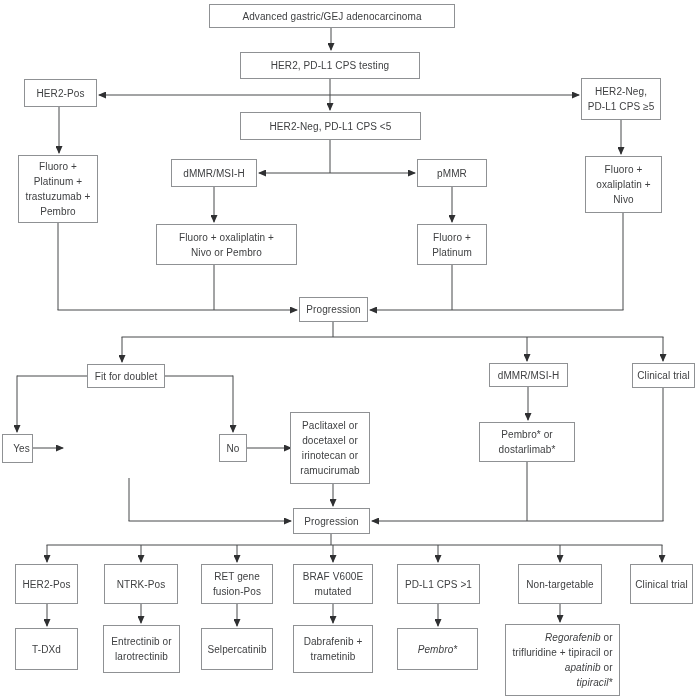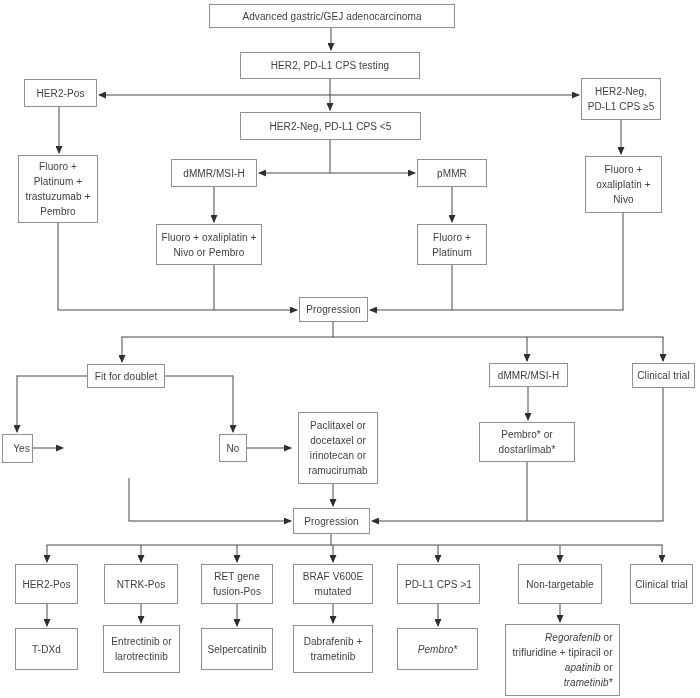--- a/index.html
+++ b/index.html
@@ -130,33 +130,33 @@
 
   <div class="node" style="left:18px;  top:155px; width:80px;  height:68px;">Fluoro +
 Platinum +
 trastuzumab +
 Pembro</div>
   <div class="node" style="left:171px; top:159px; width:86px;  height:28px;">dMMR/MSI-H</div>
   <div class="node" style="left:417px; top:159px; width:70px;  height:28px;">pMMR</div>
   <div class="node" style="left:585px; top:156px; width:77px;  height:57px;">Fluoro +
 oxaliplatin +
 Nivo</div>
-  <div class="node" style="left:156px; top:224px; width:106px; height:41px;">Fluoro + oxaliplatin +
+  <div class="node" style="left:156px; top:224px; width:141px; height:41px;">Fluoro + oxaliplatin +
 Nivo or Pembro</div>
   <div class="node" style="left:417px; top:224px; width:70px;  height:41px;">Fluoro +
 Platinum</div>
 
   <div class="node" style="left:299px; top:297px; width:69px; height:25px;">Progression</div>
 
   <div class="node" style="left:87px;  top:364px; width:78px; height:24px;">Fit for doublet</div>
   <div class="node" style="left:489px; top:363px; width:79px; height:24px;">dMMR/MSI-H</div>
   <div class="node" style="left:632px; top:363px; width:63px; height:25px;">Clinical trial</div>
   <div class="node" style="left:2px;   top:434px; width:31px; height:29px;padding-left:8px;">Yes</div>
   <div class="node" style="left:219px; top:434px; width:28px; height:28px;">No</div>
-  <div class="node" style="left:298px; top:412px; width:80px;  height:72px;">Paclitaxel or
+  <div class="node" style="left:290px; top:412px; width:80px;  height:72px;">Paclitaxel or
 docetaxel or
 irinotecan or
 ramucirumab</div>
   <div class="node" style="left:479px; top:422px; width:96px;  height:40px;">Pembro* or
 dostarlimab*</div>
 
   <div class="node" style="left:293px; top:508px; width:77px; height:26px;">Progression</div>
 
   <div class="node" style="left:15px;  top:564px; width:63px; height:40px;">HER2-Pos</div>
   <div class="node" style="left:104px; top:564px; width:74px; height:40px;">NTRK-Pos</div>
@@ -173,17 +173,17 @@
 larotrectinib</div>
   <div class="node" style="left:201px; top:628px; width:72px; height:42px;">Selpercatinib</div>
   <div class="node" style="left:293px; top:625px; width:80px; height:48px;">Dabrafenib +
 trametinib</div>
   <div class="node italic" style="left:397px; top:628px; width:81px; height:42px;">Pembro*</div>
   <div class="node" style="left:505px; top:624px; width:115px; height:72px;">
     <div class="lines-col">
       <div class="line"><span class="it">Regorafenib</span><span> or</span></div>
       <div class="line"><span>trifluridine + tipiracil or</span></div>
       <div class="line"><span class="it">apatinib</span><span> or</span></div>
-      <div class="line"><span class="it">trametinib*</span></div>
+      <div class="line"><span class="it">tipiracil*</span></div>
     </div>
   </div>
 
 </div>
 
 </body></html>

